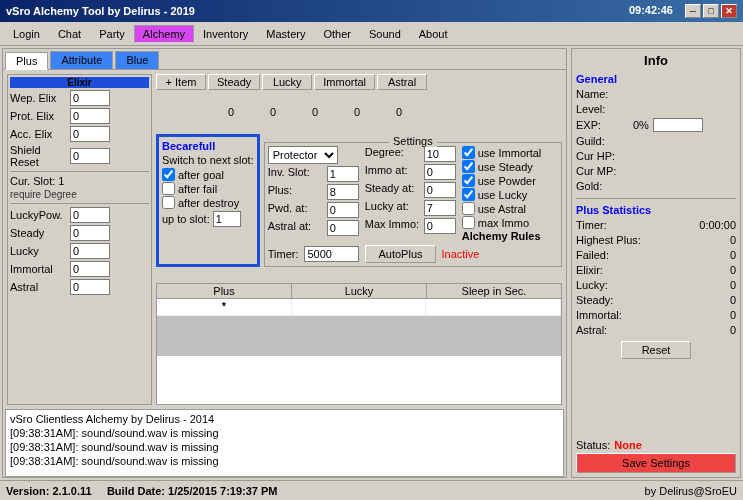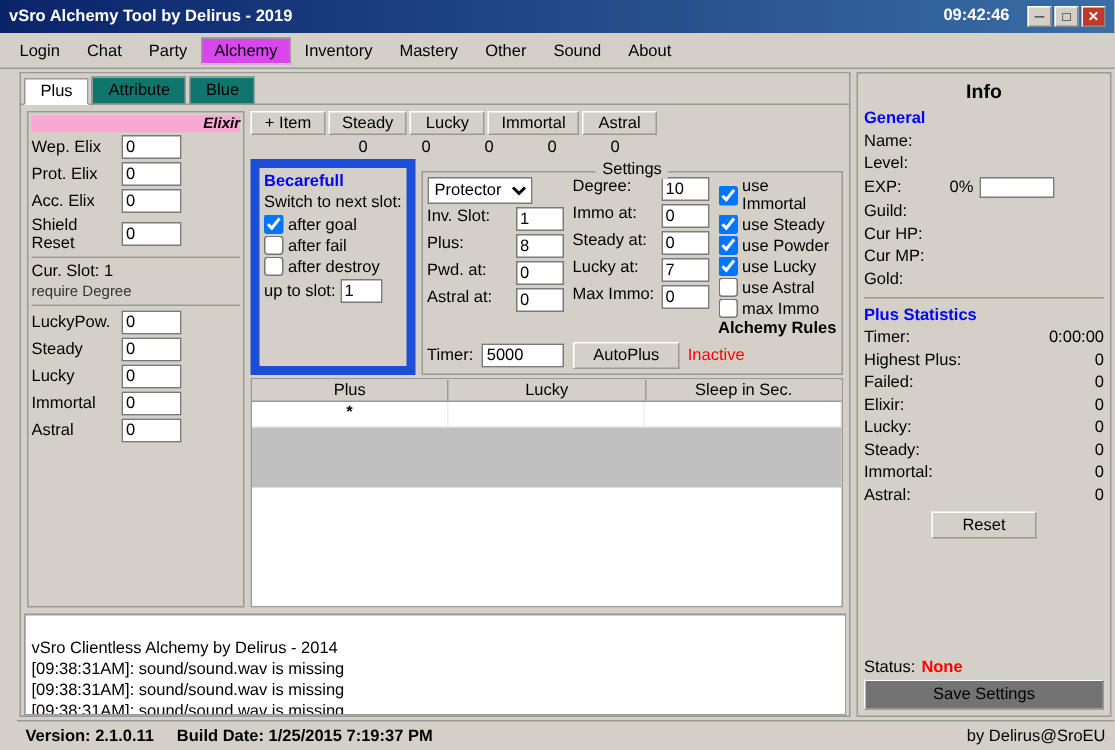--- a/index.html
+++ b/index.html
@@ -77,21 +77,21 @@
       display: flex;
       background: #d4d0c8;
       padding: 2px 2px 0;
       border-bottom: 1px solid #999;
     }
     .tab {
       padding: 2px 10px;
       cursor: pointer;
       border: 1px solid #999;
       border-bottom: none;
-      background: #0f766e;
+      background: #3b82f6;
       margin-right: 2px;
       font-size: 11px;
     }
     .tab.active {
       background: #fff;
       border-bottom: 1px solid #fff;
       z-index: 1;
       position: relative;
       top: 1px;
     }
@@ -106,25 +106,24 @@
 
     
     .elixir-panel {
       width: 145px;
       border: 1px solid #999;
       background: #d4d0c8;
       padding: 2px;
     }
     .panel-title {
       font-size: 10px;
-      text-align: right;
-      background: #f9a8d4;
+      text-align: center;
+      background: #1d4ed8;
       margin-bottom: 2px;
       font-weight: bold;
-      font-style: italic;
     }
     .elix-row {
       display: flex;
       align-items: center;
       margin-bottom: 2px;
       gap: 2px;
     }
     .elix-label { width: 58px; font-size: 11px; }
     .elix-input {
       width: 40px;
@@ -136,21 +135,21 @@
     }
     .separator { border-top: 1px solid #999; margin: 3px 0; }
     .slot-row { font-size: 11px; margin-bottom: 2px; }
     .req-label { font-size: 10px; color: #333; }
 
     
     .middle-panel {
       flex: 1;
       display: flex;
       flex-direction: column;
-      gap: 2px;
+      gap: 16px;
     }
     .top-buttons {
       display: flex;
       gap: 2px;
       align-items: center;
     }
     .win-btn {
       padding: 1px 8px;
       border: 1px solid #999;
       border-top-color: #fff;
@@ -158,21 +157,21 @@
       background: #d4d0c8;
       cursor: pointer;
       font-size: 11px;
       min-width: 50px;
       text-align: center;
     }
     .btn-num { font-size: 11px; width: 40px; text-align: center; }
 
     
     .becarefull-panel {
-      border: 6px solid #1d4ed8;
+      border: 3px solid #1d4ed8;
       padding: 3px;
       background: #d4d0c8;
     }
     .becarefull-title { color: blue; font-size: 11px; font-weight: bold; margin-bottom: 2px; }
     .switch-label { font-size: 11px; margin-bottom: 2px; }
     .checkbox-row {
       display: flex;
       align-items: center;
       gap: 3px;
       margin-bottom: 1px;
@@ -358,31 +357,31 @@
       font-size: 11px;
       margin-top: 4px;
     }
     .status-none { color: red; font-weight: bold; }
     .save-btn {
       width: 100%;
       padding: 3px;
       border: 1px solid #999;
       border-top-color: #fff;
       border-left-color: #fff;
-      background: #737373;
+      background: #ef4444;
       cursor: pointer;
       font-size: 11px;
     }
 
     
     .log-area {
       background: white;
       border: 1px solid #999;
       margin: 0 2px;
-      padding: 15px 4px;
+      padding: 2px 4px;
       height: 68px;
       overflow-y: auto;
       font-size: 11px;
     }
     .log-line { font-size: 11px; line-height: 14px; }
 
     
     .status-bar {
       background: #d4d0c8;
       border-top: 1px solid #999;
@@ -411,21 +410,21 @@
   <div class="menu-item">Chat</div>
   <div class="menu-item">Party</div>
   <div class="menu-item active">Alchemy</div>
   <div class="menu-item">Inventory</div>
   <div class="menu-item">Mastery</div>
   <div class="menu-item">Other</div>
   <div class="menu-item">Sound</div>
   <div class="menu-item">About</div>
 </div>
 
-<div style="display:flex; flex: 1; flex-direction: column; height: calc(500px - 22px - 24px); margin-left: 11px;">
+<div style="display:flex; flex: 1; flex-direction: column; height: calc(500px - 22px - 24px);">
   <div style="display:flex; flex: 1;">
 
     <div class="left-panel" style="flex:1; max-width: 575px;">
 
       <div class="tab-bar">
         <div class="tab active">Plus</div>
         <div class="tab">Attribute</div>
         <div class="tab">Blue</div>
       </div>
 

